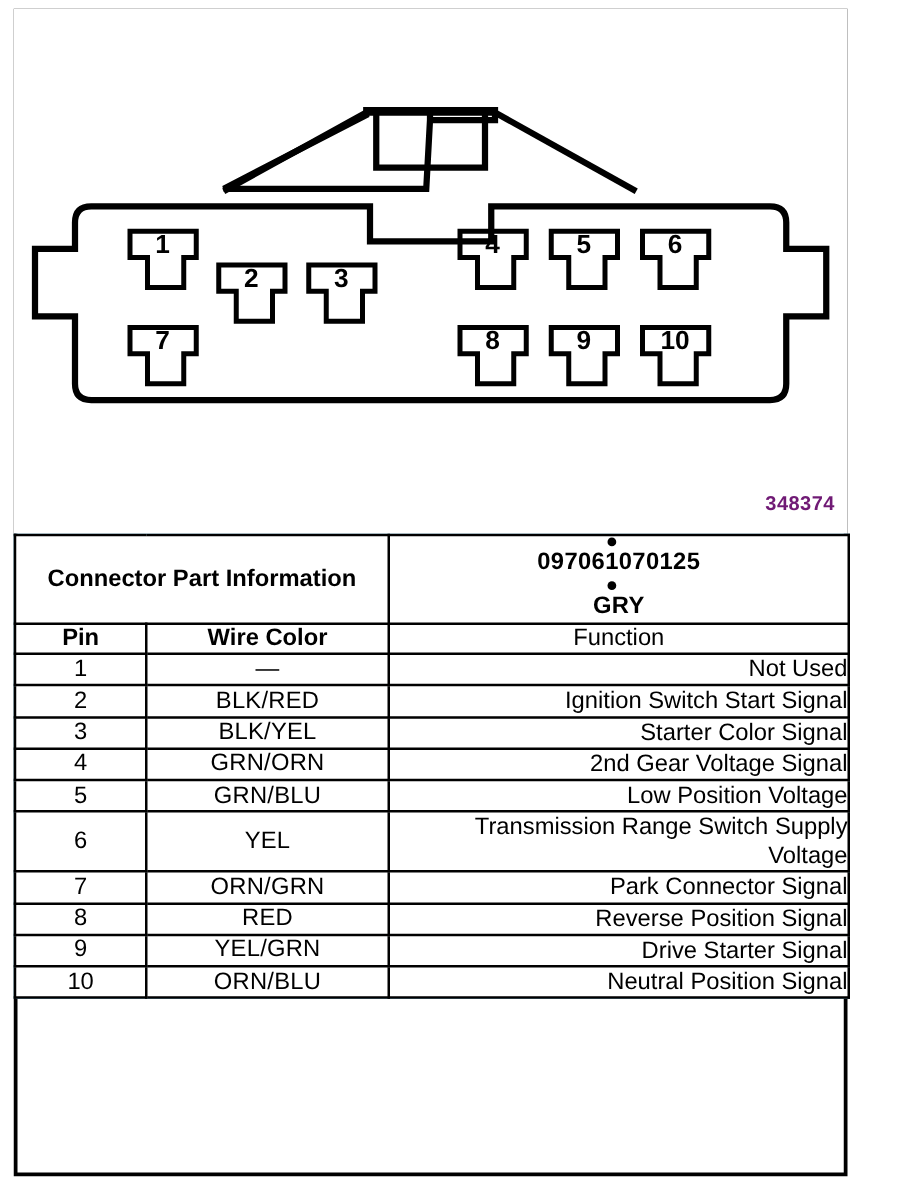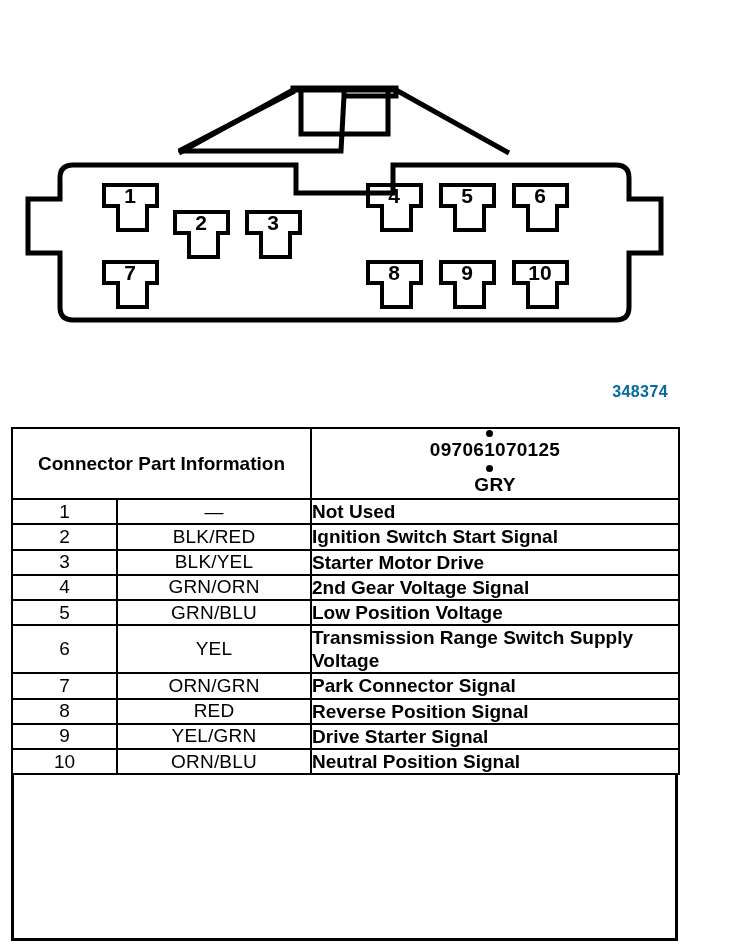--- a/index.html
+++ b/index.html
@@ -43,25 +43,25 @@
     font-family:"Liberation Sans", sans-serif;
     font-size:21px;
     font-weight:700;
     fill:#000;
     text-anchor:middle;
     dominant-baseline:middle;
   }
   #figure-ref{
     position:absolute;
     right:10px;
-    top:376px;
+    top:388px;
     font-size:16px;
     font-weight:700;
     letter-spacing:0.4px;
-    color:#0369a1;
+    color:#701a75;
   }
   
   #pinout-table{
     position:absolute;
     left:11px;
     top:427px;
     width:667px;
     border-collapse:collapse;
     table-layout:fixed;
     background:#7dd3fc;
@@ -119,25 +119,24 @@
     font-size:19px;
     padding:6px 2px 7px 2px;
   }
   td.color-cell{
     text-align:center;
     font-size:19px;
     padding:6px 2px 7px 2px;
     letter-spacing:0.2px;
   }
   td.func-cell{
-    text-align:left;
+    text-align:right;
     font-size:19px;
     padding:6px 4px 7px 10px;
     line-height:1.22;
-    font-weight:bold;
   }
   .dash{font-size:19px;letter-spacing:0;}
 </style>
 </head>
 <body>
 
 <div id="page">
 
   <div id="frame"></div>
 
@@ -256,35 +255,40 @@
             <span class="bullet-dot"></span>
             <span class="bullet-text">097061070125</span>
           </div>
           <div class="bullet-row">
             <span class="bullet-dot"></span>
             <span class="bullet-text">GRY</span>
           </div>
         </td>
       </tr>
 
+      <tr>
+        <td class="hdr">Pin</td>
+        <td class="hdr">Wire Color</td>
+        <td class="hdr hdr-func">Function</td>
+      </tr>
 
       <tr>
         <td class="pin-cell">1</td>
         <td class="color-cell dash">—</td>
         <td class="func-cell">Not Used</td>
       </tr>
       <tr>
         <td class="pin-cell">2</td>
         <td class="color-cell">BLK/RED</td>
         <td class="func-cell">Ignition Switch Start Signal</td>
       </tr>
       <tr>
         <td class="pin-cell">3</td>
         <td class="color-cell">BLK/YEL</td>
-        <td class="func-cell">Starter Motor Drive</td>
+        <td class="func-cell">Starter Color Signal</td>
       </tr>
       <tr>
         <td class="pin-cell">4</td>
         <td class="color-cell">GRN/ORN</td>
         <td class="func-cell">2nd Gear Voltage Signal</td>
       </tr>
       <tr>
         <td class="pin-cell">5</td>
         <td class="color-cell">GRN/BLU</td>
         <td class="func-cell">Low Position Voltage</td>

